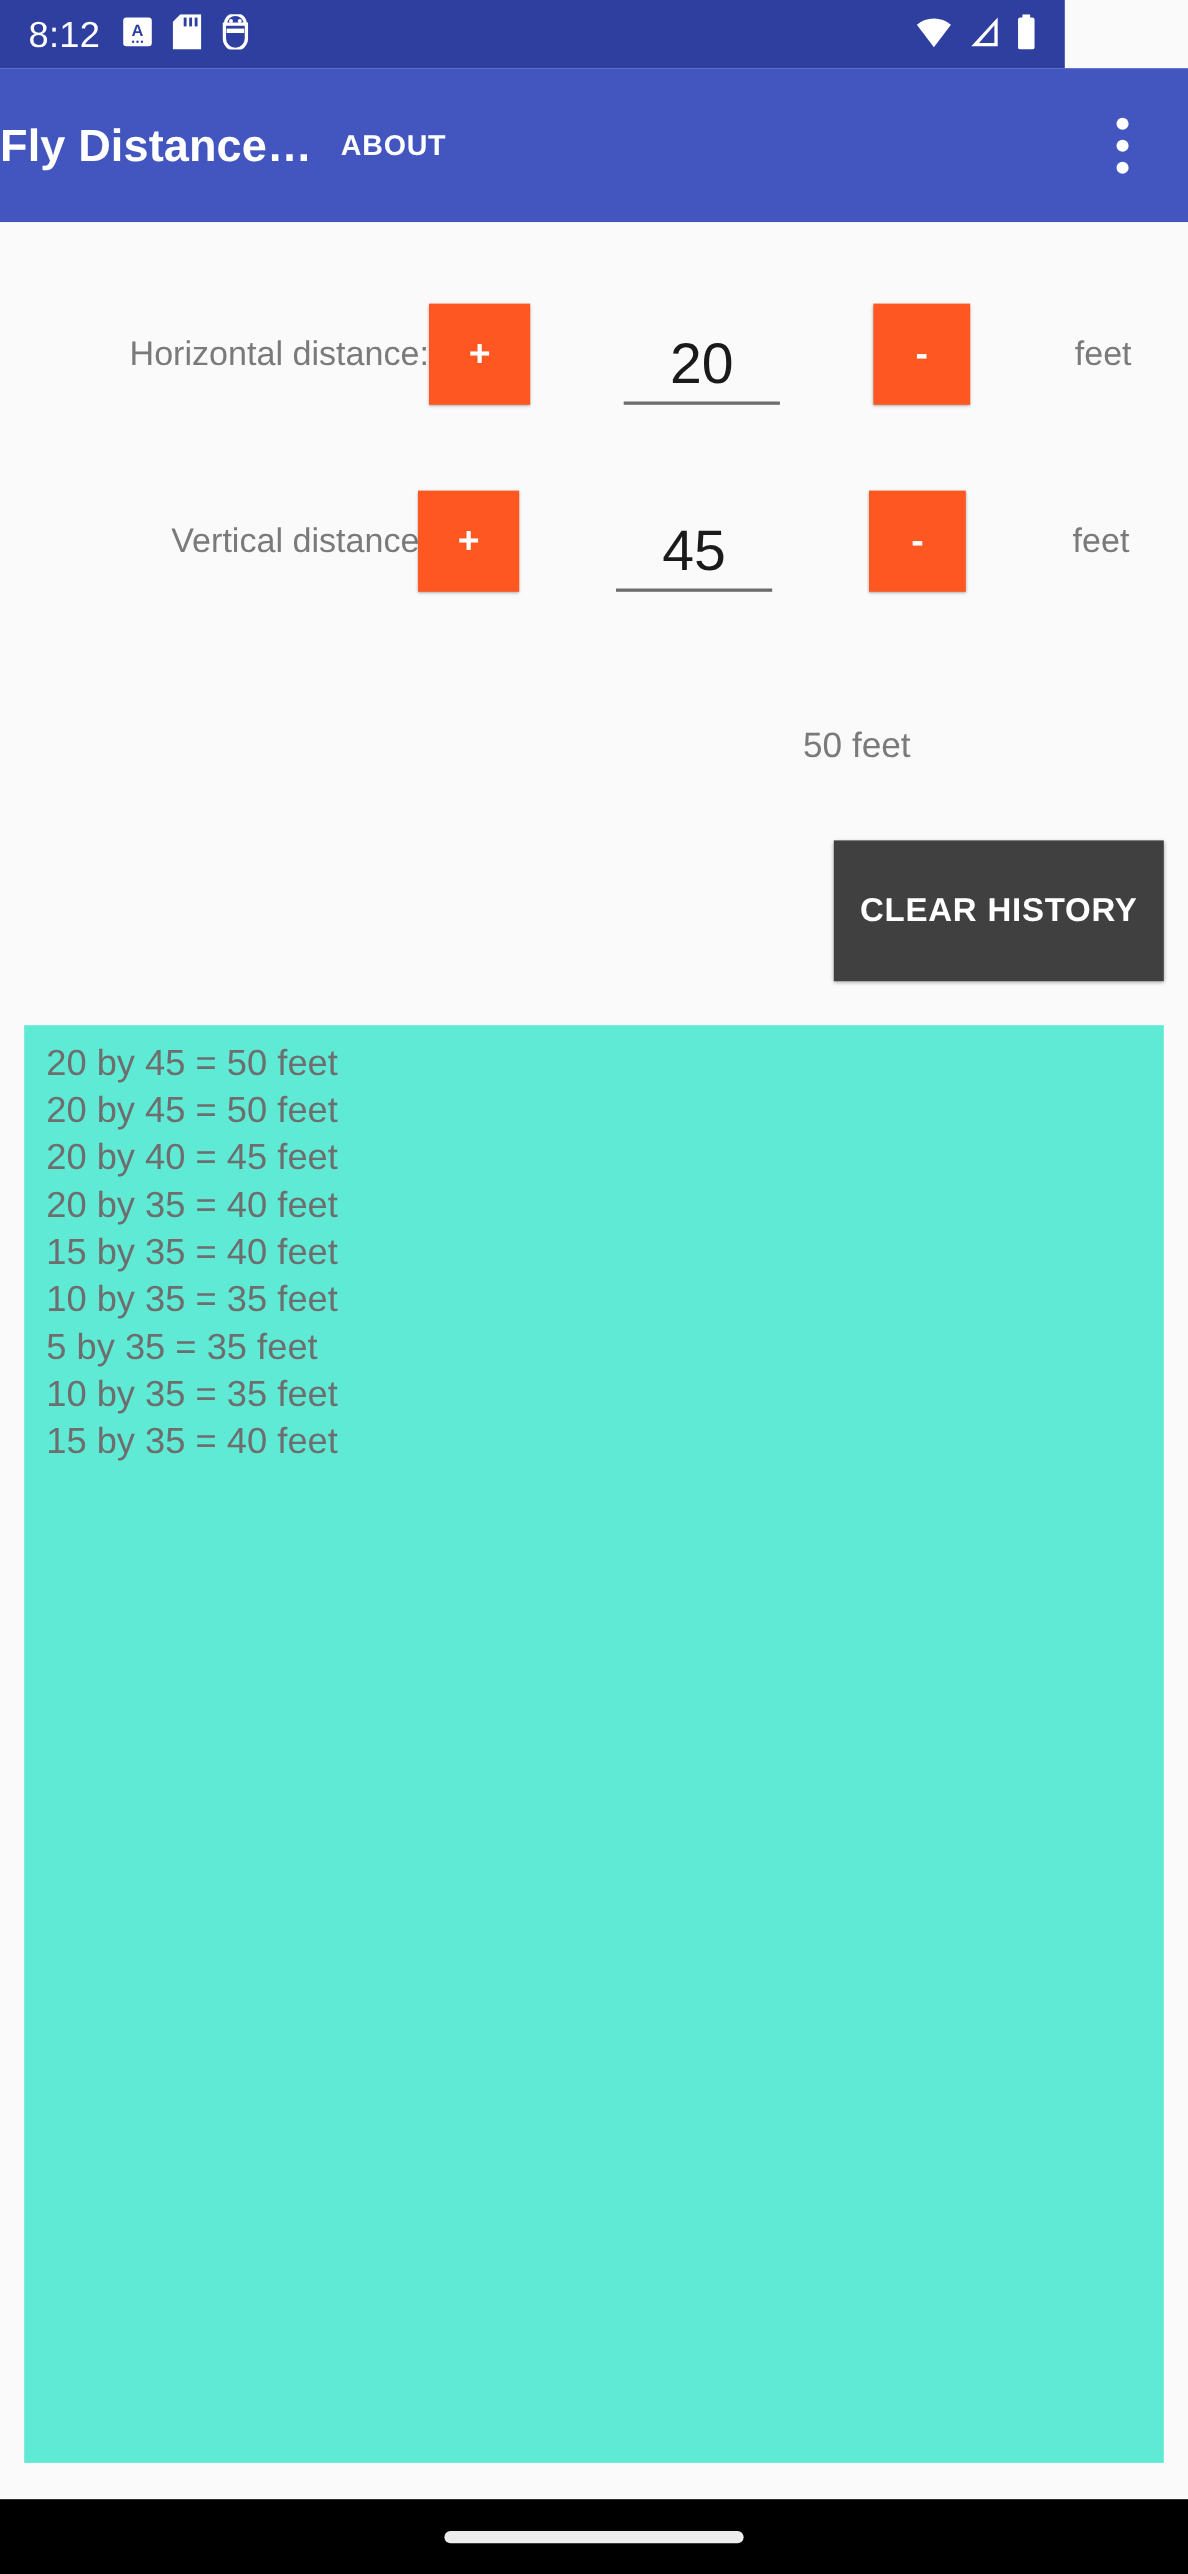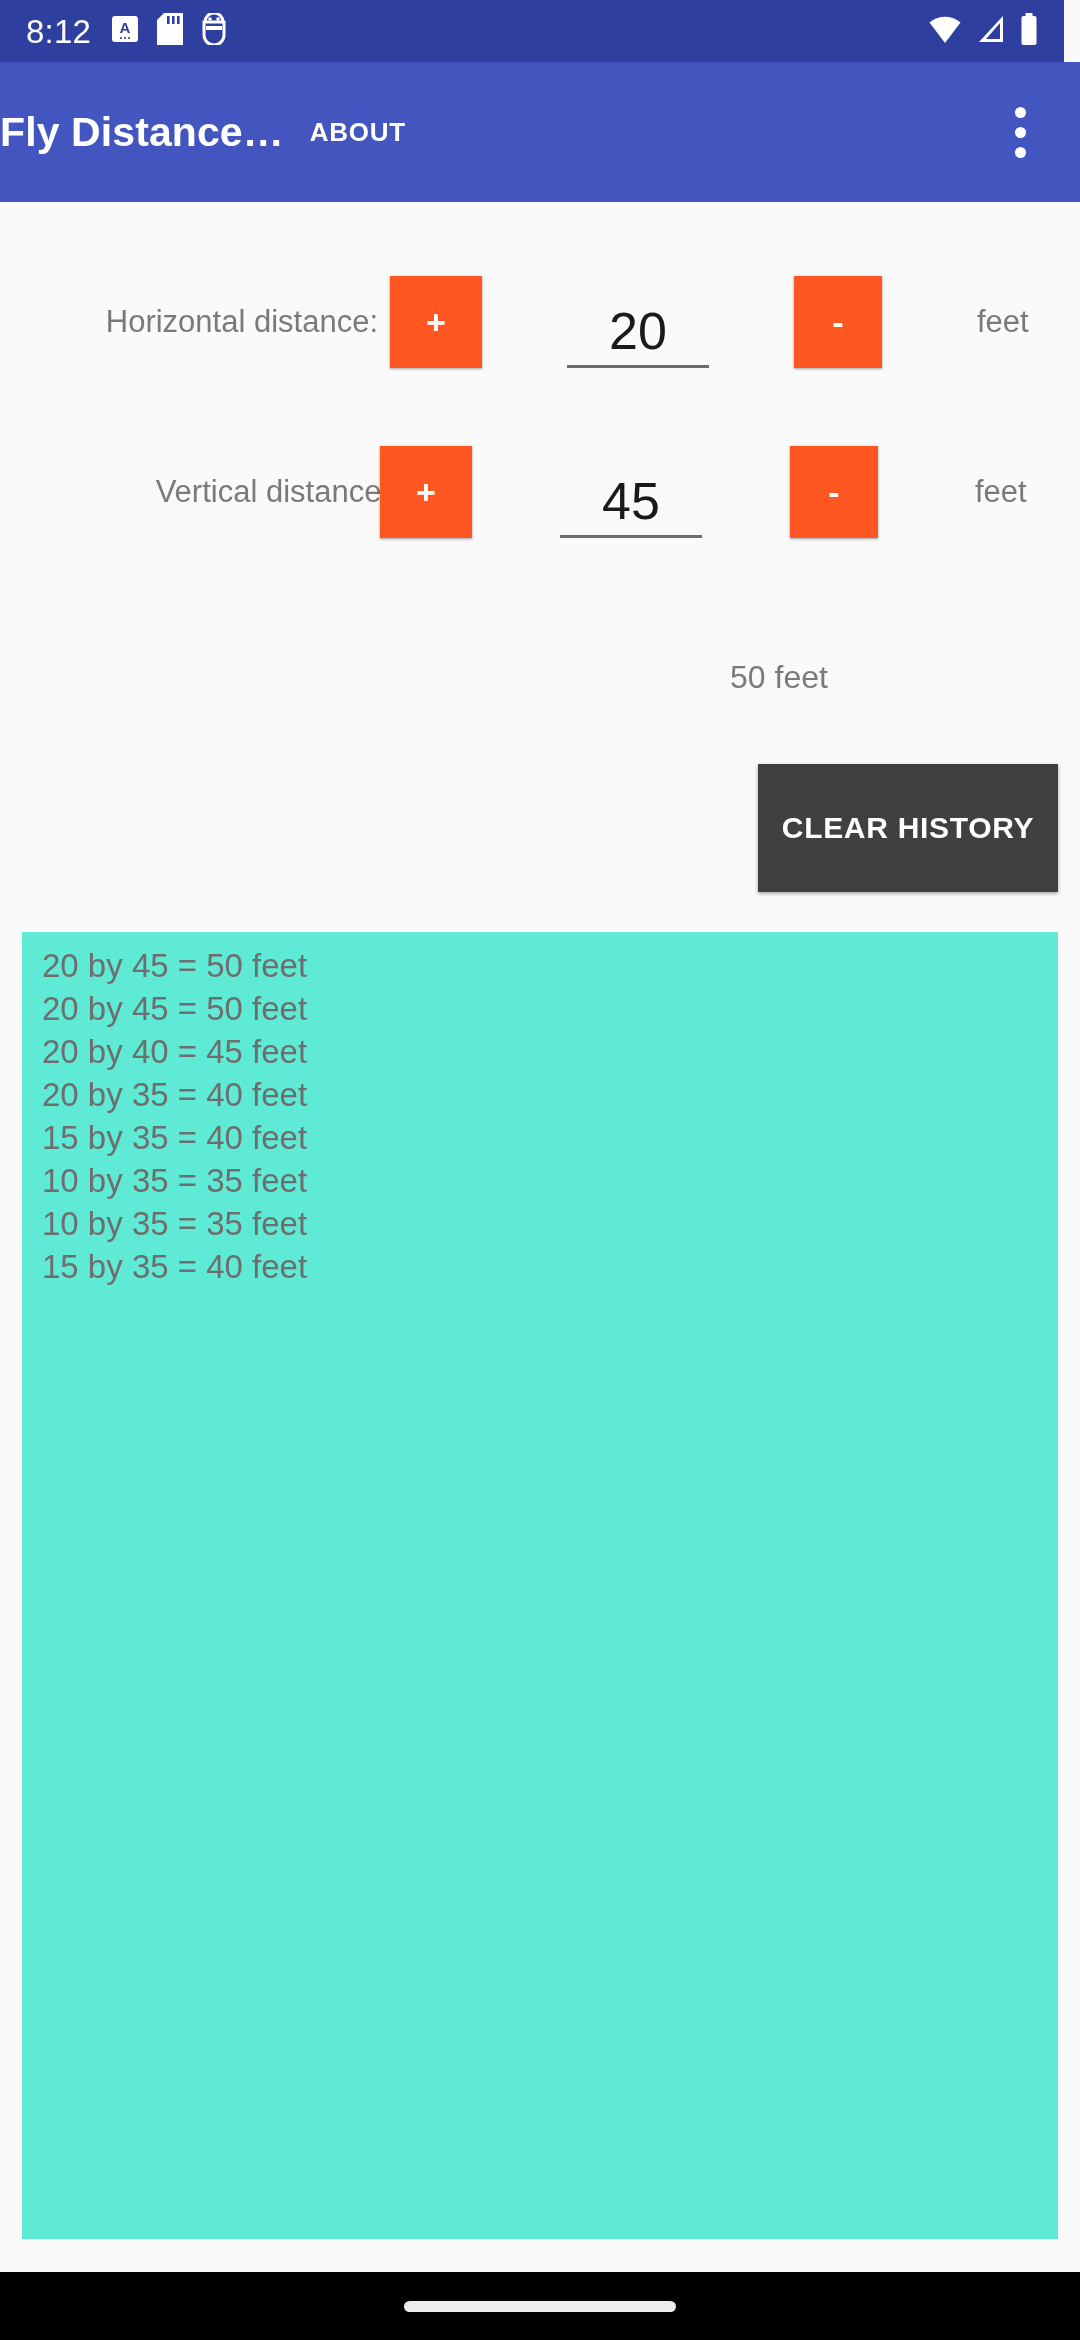--- a/index.html
+++ b/index.html
@@ -17,21 +17,21 @@
     width:1080px;
     height:2340px;
     background:#FAFAFA;
     overflow:hidden;
   }
 
   
   #status-bar {
     position:absolute;
     left:0; top:0;
-    width:1064px; height:62px;
+    width:968px; height:62px;
     background:#2F3FA0;
     display:flex;
     align-items:center;
     padding:0 26px;
   }
   #status-time {
     color:#FFFFFF;
     font-size:33px;
     font-weight:400;
     letter-spacing:0.2px;
@@ -116,21 +116,21 @@
   #row-horizontal { top:65px; }
   #row-vertical   { top:235px; }
 
   .row-label {
     color:#7A7A7A;
     font-size:31px;
     font-weight:400;
     text-align:right;
     white-space:nowrap;
   }
-  #row-horizontal .row-label { width:390px; padding-right:12px; }
+  #row-horizontal .row-label { width:390px; padding-right:0; }
   #row-vertical   .row-label { width:390px; padding-right:0; }
 
   .step-btn {
     background:#FF5722;
     color:#FFFFFF;
     display:flex;
     align-items:center;
     justify-content:center;
     font-size:34px;
     font-weight:bold;
@@ -375,20 +375,21 @@
 
     <div id="clear-history-button">CLEAR HISTORY</div>
 
     <div id="history-card">
       <div class="history-item">20 by 45 = 50 feet</div>
       <div class="history-item">20 by 45 = 50 feet</div>
       <div class="history-item">20 by 40 = 45 feet</div>
       <div class="history-item">20 by 35 = 40 feet</div>
       <div class="history-item">15 by 35 = 40 feet</div>
       <div class="history-item">10 by 35 = 35 feet</div>
+      <div class="history-item">5 by 35 = 35 feet</div>
       <div class="history-item">10 by 35 = 35 feet</div>
       <div class="history-item">15 by 35 = 40 feet</div>
     </div>
 
   </div>
 
   <div id="nav-bar">
     <div id="nav-pill"></div>
   </div>
 

